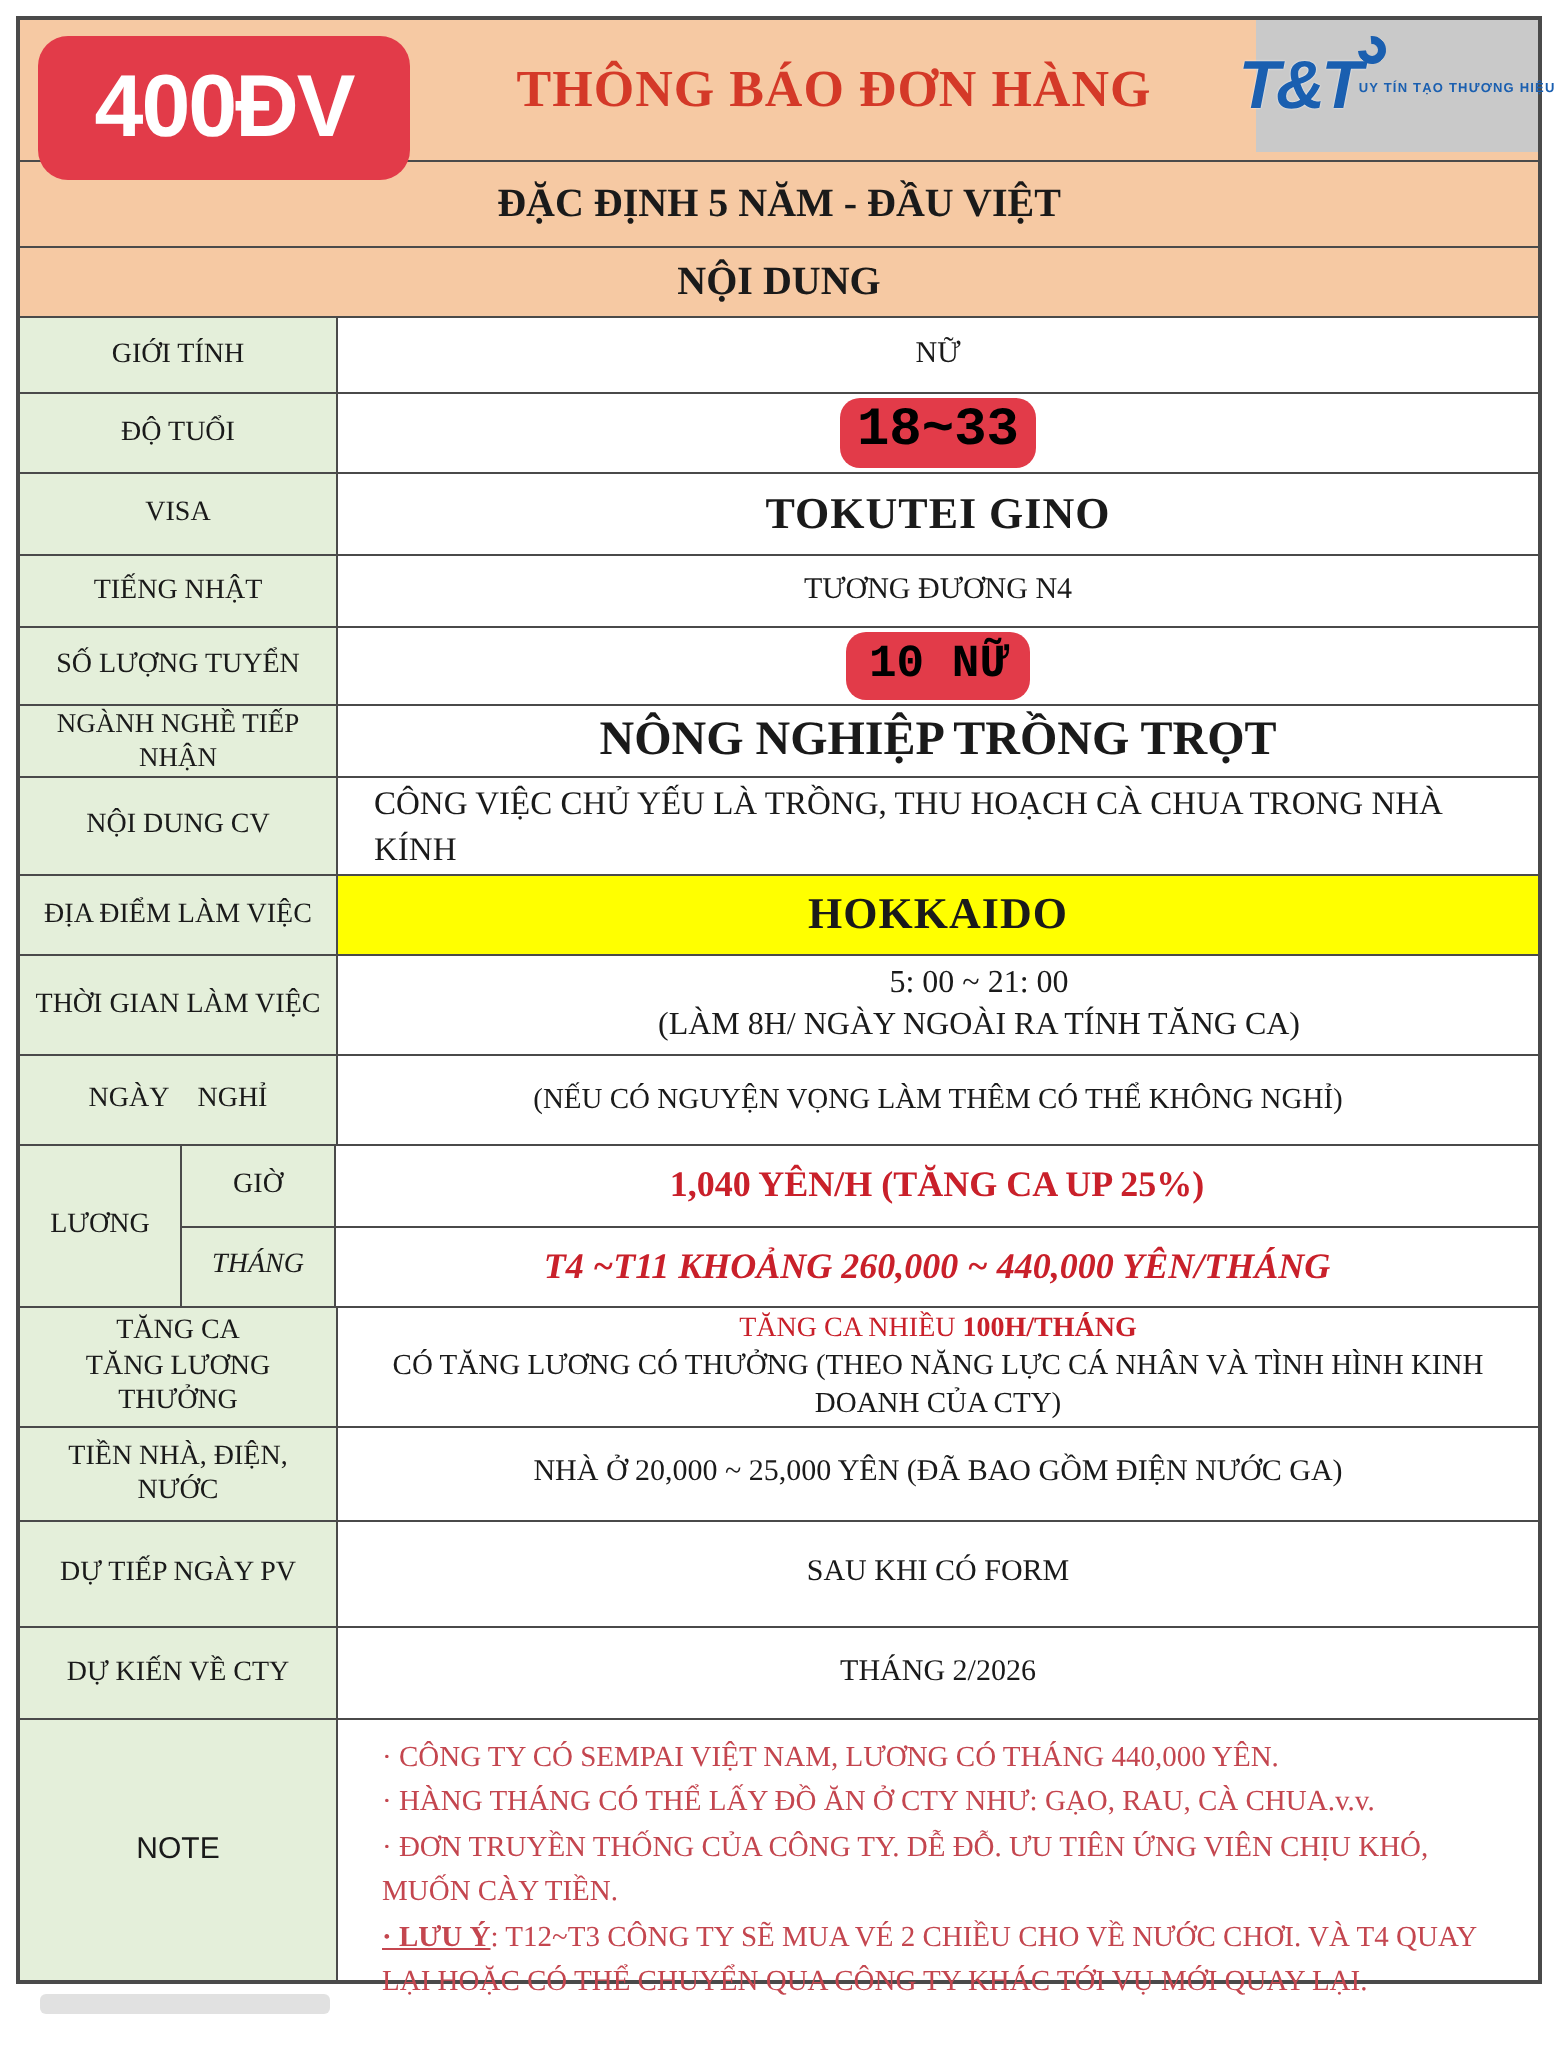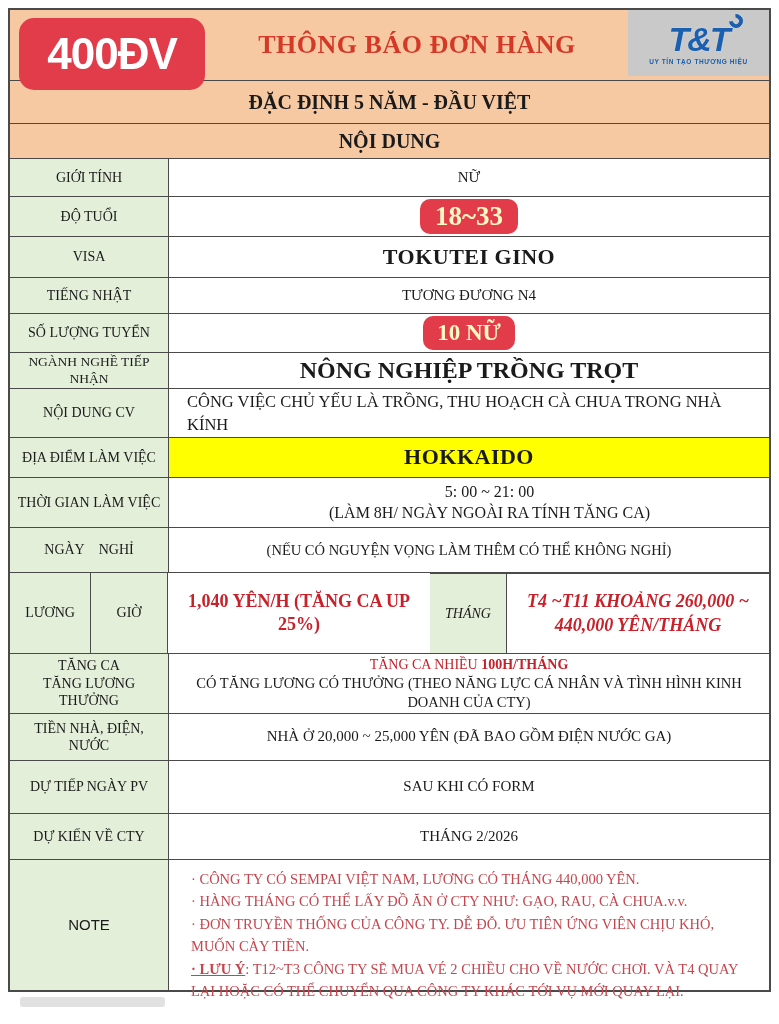--- a/index.html
+++ b/index.html
@@ -23,21 +23,21 @@
     font-size:44px; color:#fff; letter-spacing:-1px;
   }
   .hdr-title{
     position:absolute; left:200px; right:145px; top:0; height:70px;
     display:flex; align-items:center; justify-content:center;
     color:var(--title-red); font-weight:bold; font-size:26px; letter-spacing:.5px;
   }
   .hdr-logo{
     position:absolute; right:0; top:0; z-index:3; width:141px; height:66px;
     background:var(--logo-grey);
-    display:flex; flex-direction:column; align-items:center; justify-content:center;
+    display:flex; flex-direction:row; align-items:center; justify-content:center;
   }
   .logo-mark{position:relative; line-height:1;}
   .logo-tt{
     font-family:"Liberation Sans", sans-serif; font-weight:bold; font-style:italic;
     font-size:34px; color:var(--logo-blue); letter-spacing:-2px;
     text-shadow:0 0 1px #fff;
   }
   .logo-ring{
     position:absolute; right:-14px; top:-8px; width:14px; height:14px;
     border:4px solid var(--logo-blue); border-radius:50%;
@@ -60,34 +60,34 @@
     display:flex; align-items:center; justify-content:center; text-align:center;
     font-size:14px; white-space:pre-line; line-height:1.25; padding:2px 3px;
   }
   .val{
     flex:1; position:relative; display:flex; flex-direction:column;
     align-items:center; justify-content:center; text-align:center;
     font-size:15px; line-height:1.3; padding:2px 18px;
   }
   .val.left{align-items:flex-start; text-align:left;}
   .pill{
-    background:var(--badge-red); color:#fef9c3; border-radius:10px;
-    font-family:Liberation Serif, serif; font-weight:bold;
+    background:var(--badge-red); color:#000000; border-radius:10px;
+    font-family:Liberation Mono, monospace; font-weight:bold;
     display:flex; align-items:center; justify-content:center; z-index:2; position:relative;
   }
   .pill.age{width:98px; height:45px; font-size:27px;}
   .pill.qty{width:92px; height:39px; font-size:23px;}
   .big{font-weight:bold; font-size:22px; letter-spacing:.5px;}
   .bigger{font-weight:bold; font-size:24px;text-align:center;}
   .yellow-bg{background:var(--yellow);}
   .red-val{color:var(--value-red); font-weight:bold; font-size:18px;}
   .cv-text{font-size:16.5px; line-height:1.4;}
   .two-line{font-size:16px;margin-left:41px;}
   .small-line{font-size:14.5px;}
-  .luong-wrap{flex:1; display:flex; }
+  .luong-wrap{flex:1; display:flex; flex-direction:column;}
   .sub-row{display:flex; flex:1;}
   .sub-row + .sub-row{border-top:1px solid var(--border);font-style:italic;}
   .lab-b{
     width:77px; background:var(--green); border-right:1px solid var(--border);
     display:flex; align-items:center; justify-content:center; font-size:14px;
   }
   .lab-luong{width:81px;}
   .tangca-line1{color:var(--value-red); font-size:14px;}
   .tangca-line1 b{font-size:14px;}
   .tangca-line2{font-size:14.5px;}

